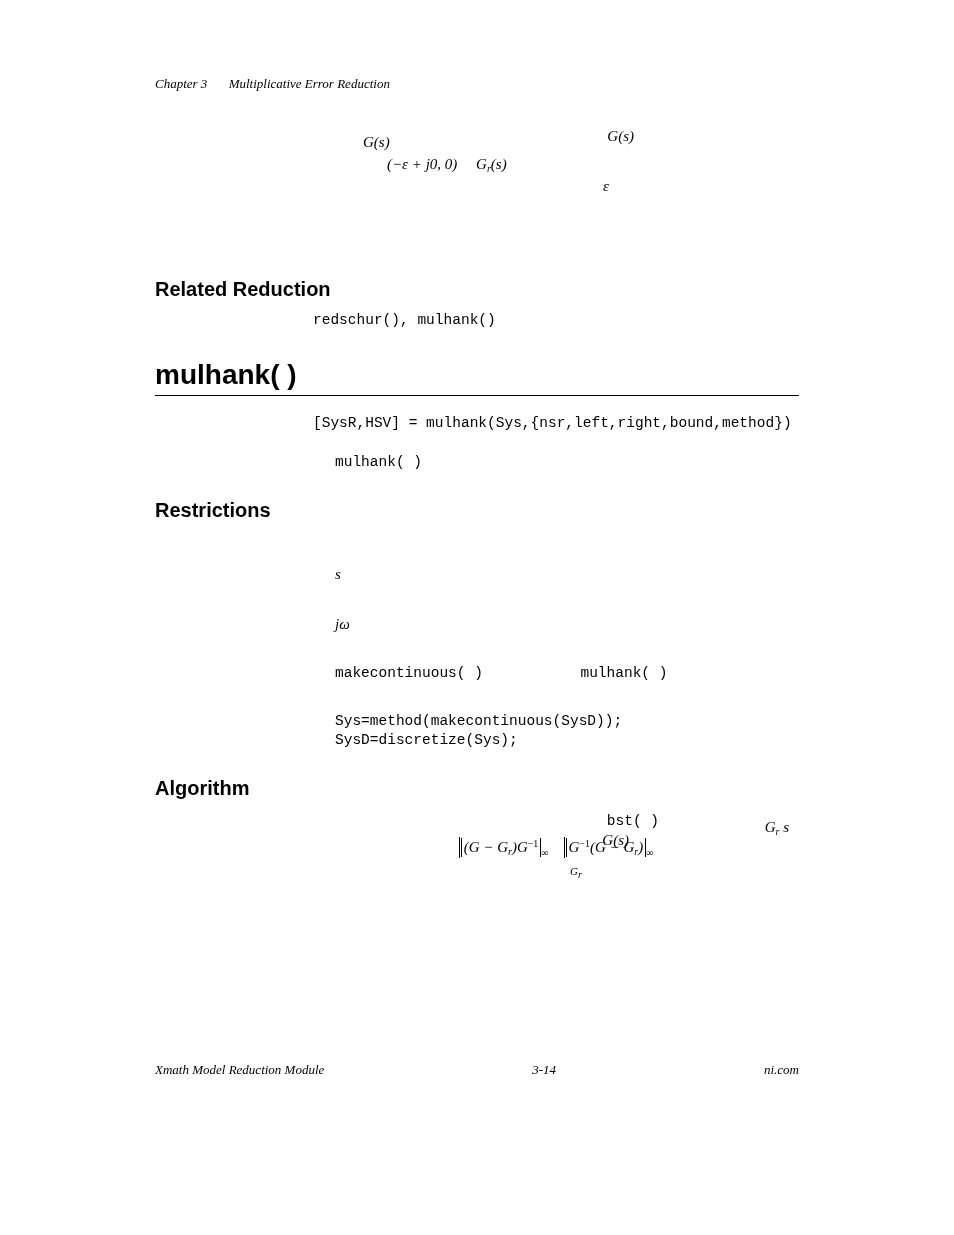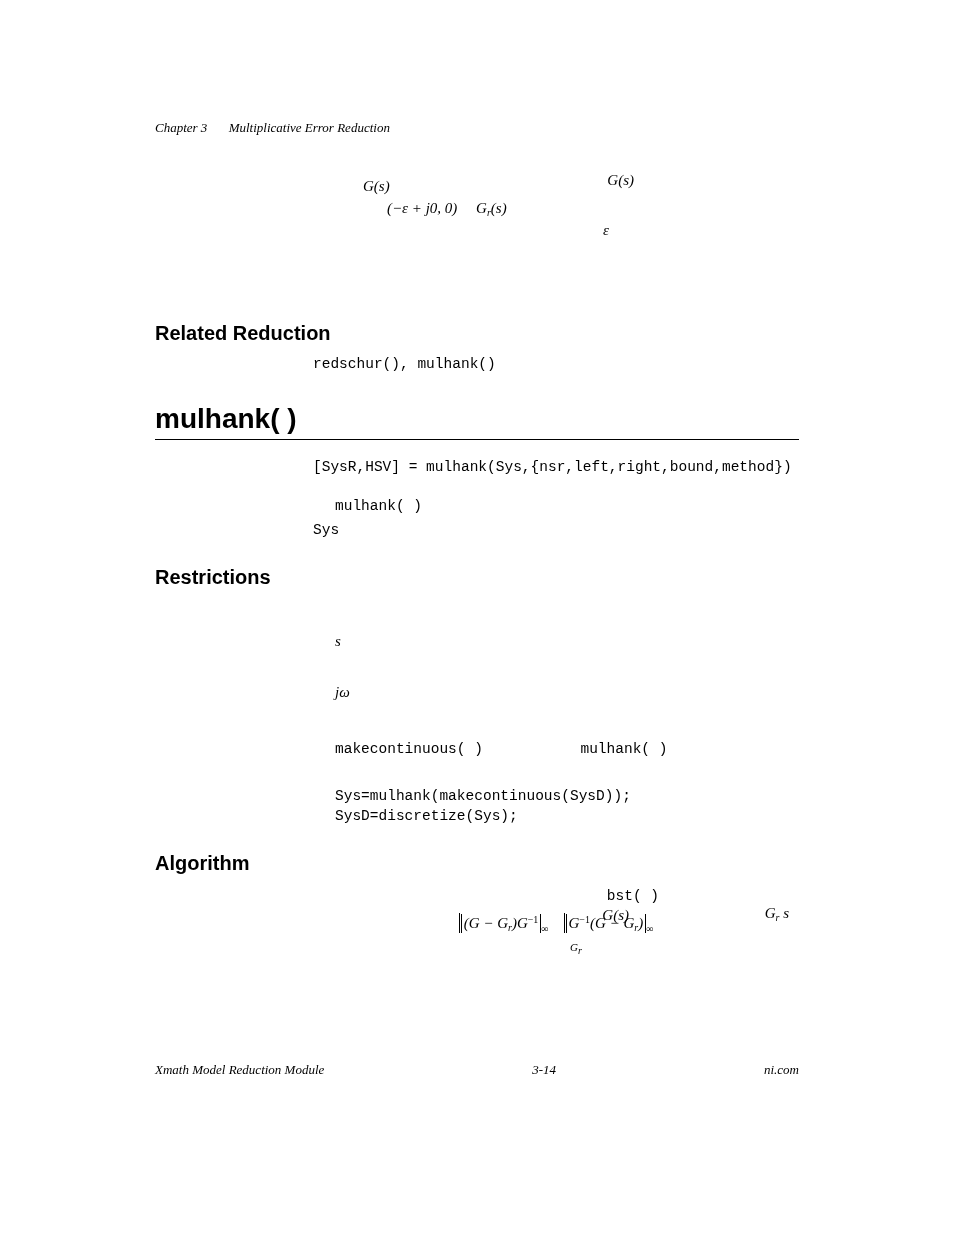--- a/index.html
+++ b/index.html
@@ -7,21 +7,21 @@
     padding: 0;
     font-family: "Times New Roman", Times, serif;
     background: #fff;
     color: #000;
   }
   .page {
     width: 954px;
     height: 1235px;
     position: relative;
     box-sizing: border-box;
-    padding: 120px 155px 0 155px;
+    padding: 76px 155px 0 155px;
   }
   .running-header {
     font-style: italic;
     font-size: 13px;
     margin-bottom: 40px;
   }
   .chapter-title { margin-left: 18px; }
   .content-block {
     margin-left: 158px;
     font-size: 15px;
@@ -120,47 +120,46 @@
   <div class="h2">Related Reduction</div>
   <div class="content-block mono">redschur(), mulhank()</div>
 
   <div class="h1">mulhank( )</div>
   <hr class="rule">
 
   <div class="content-block mono">[SysR,HSV] = mulhank(Sys,{nsr,left,right,bound,method})</div>
 
   <div class="content-block para-gap">
     <span class="mono indent1">mulhank( )</span>
-    <div class="mono" style="margin-top:4px;">Sys</div>
   </div>
 
   <div class="h2">Restrictions</div>
 
   <div class="content-block">
     <div class="math indent1" style="margin-top:42px;">s</div>
     <div class="math indent1" style="margin-top:30px;">jω</div>
-    <div class="indent1" style="margin-top:36px;">
+    <div class="indent1" style="margin-top:28px;">
       <span class="mono">makecontinuous( )</span>
       <span style="display:inline-block; width:90px;"></span>
       <span class="mono">mulhank( )</span>
     </div>
-    <div class="mono indent1" style="margin-top:28px;">Sys=mulhank(makecontinuous(SysD));</div>
+    <div class="mono indent1" style="margin-top:28px;">Sys=method(makecontinuous(SysD));</div>
     <div class="mono indent1">SysD=discretize(Sys);</div>
   </div>
 
   <div class="h2">Algorithm</div>
 
   <div class="content-block" style="position:relative;">
     <div style="text-align:right; padding-right:140px;">
       <span class="mono">bst( )</span>
     </div>
     <div style="position:absolute; right:170px; top:20px;" class="math">
       <span style="font-style:italic;">G(s)</span>
     </div>
-    <div style="position:absolute; right:10px; top:18px;" class="math">
+    <div style="position:absolute; right:10px; top:7px;" class="math">
       <span>G</span><span class="subr">r</span><span style="font-style:italic;">&nbsp;s</span>
     </div>
 
     <div class="algo-eq math">
       <span class="dbar"><span class="norm-bar">(<i>G</i>&nbsp;−&nbsp;<i>G</i><span class="subr">r</span>)<i>G</i><span class="sup1">−1</span></span></span><span class="inf-sub">∞</span>
       &nbsp;&nbsp;
       <span class="dbar"><span class="norm-bar"><i>G</i><span class="sup1">−1</span>(<i>G</i>&nbsp;−&nbsp;<i>G</i><span class="subr">r</span>)</span></span><span class="inf-sub">∞</span>
       <div class="under-label" style="margin-top:-8px; margin-left:40px;">
         <span>G</span><span class="subr">r</span>
       </div>

